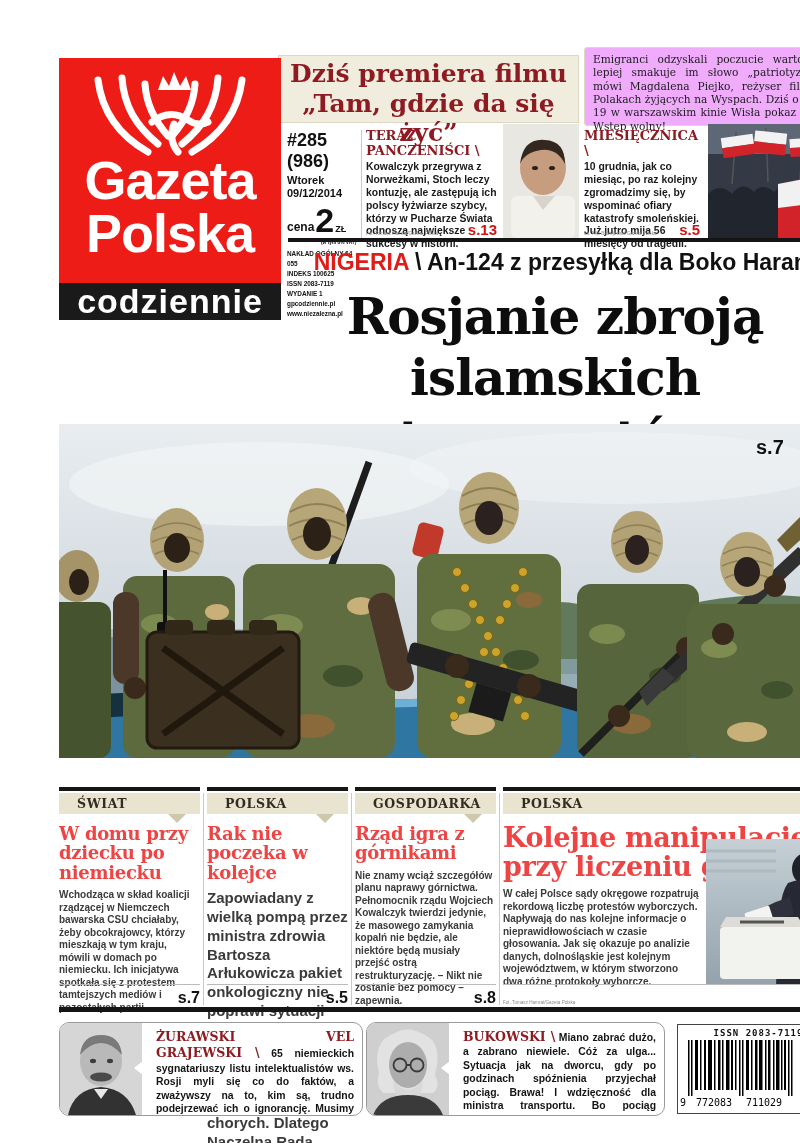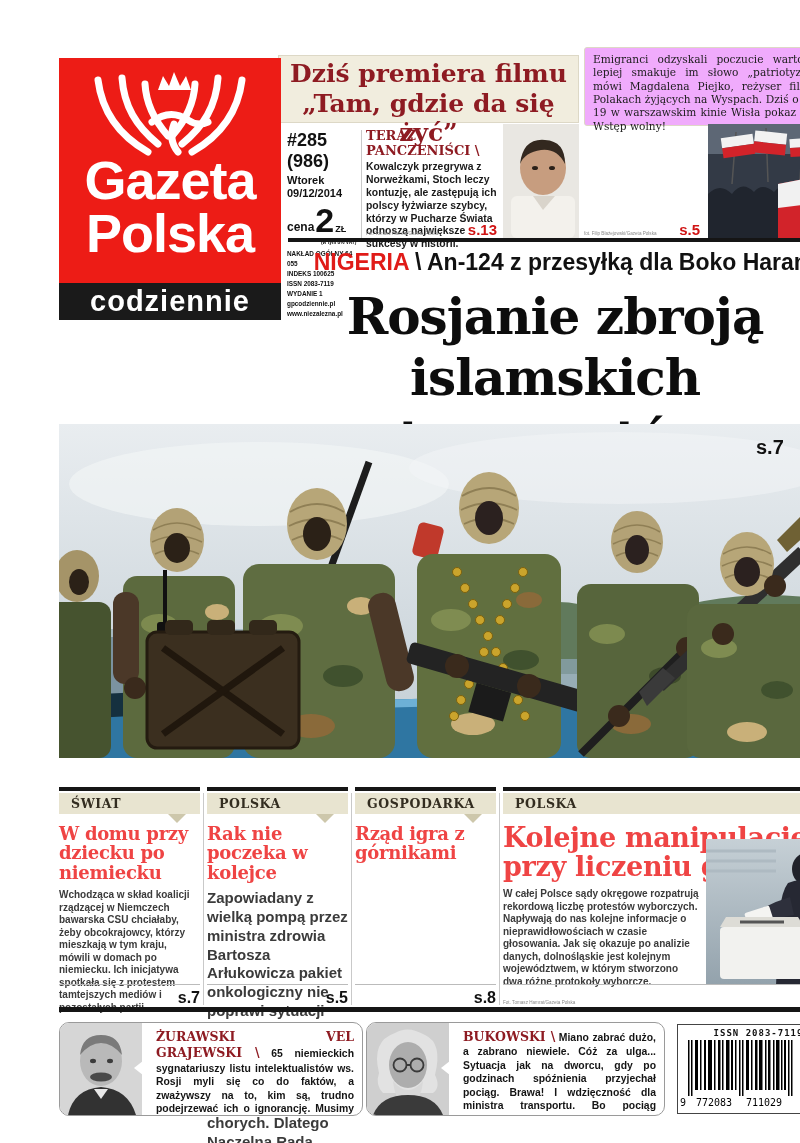--- a/index.html
+++ b/index.html
@@ -13,21 +13,21 @@
       font-size:25px;line-height:1.18;padding-top:3px;box-sizing:border-box;}
   .emigranci{left:540px;top:47px;width:256px;height:79px;background:#f0abfc;border:1px solid #ddd8c6;
       border-radius:3px 14px 3px 3px;box-sizing:border-box;padding:5px 8px;
       font-family:"DejaVu Serif",serif;font-size:10.6px;line-height:1.26;text-align:justify;color:#1c1c1c;}
   .emigranci .pageref{color:#c01818;font-weight:700;font-size:14px;float:right;font-family:"Liberation Sans",sans-serif;}
 
   
   .logo{left:15px;top:58px;width:222px;height:262px;}
   .logo-red{position:absolute;left:0;top:0;width:222px;height:225px;background:#ed1c16;}
   .logo-black{position:absolute;left:0;top:225px;width:222px;height:37px;background:#1a1a1a;
-      color:#fff;text-align:center;font-weight:700;font-size:29px;line-height:36px;letter-spacing:1px;}
+      color:#fff;text-align:center;font-weight:700;font-size:34px;line-height:36px;letter-spacing:1px;}
   .logo-title{position:absolute;left:0;top:96px;width:222px;text-align:center;color:#fff;
       font-weight:700;font-size:54px;line-height:0.98;letter-spacing:-1px;}
   .eagle{position:absolute;left:11px;top:2px;}
 
   
   .issue{left:243px;top:130px;width:72px;font-weight:700;}
   .issue .num{font-size:18px;margin-bottom:2px;}
   .issue .day,.issue .date{font-size:11px;line-height:1.15;}
   .price{display:flex;align-items:flex-end;margin:8px 0 6px 0;}
   .price .lbl{font-size:12px;text-align:right;}
@@ -60,21 +60,21 @@
       font-family:"DejaVu Serif",serif;font-weight:700;font-size:50px;line-height:1.22;letter-spacing:-1px;}
   .lead-pageref{left:712px;top:436px;font-weight:700;font-size:20px;color:#111;z-index:5;}
   .lead-photo{left:15px;top:424px;width:781px;height:334px;}
   .photo-credit{left:15px;top:758px;width:781px;height:18px;background:#161616;color:#e8e8e8;
       font-size:9px;line-height:18px;padding-left:8px;box-sizing:border-box;}
 
   
   .colrule{top:787px;height:4px;background:#161616;}
   .vline{width:1px;background:#c9c9c9;}
   .col{top:793px;height:214px;}
-  .col-label{position:relative;background:#e8e4d0;height:21px;line-height:21px;padding-left:12px;
+  .col-label{position:relative;background:#e8e4d0;height:21px;line-height:21px;padding-left:18px;
       font-family:"DejaVu Serif",serif;font-weight:700;font-size:12.5px;letter-spacing:0.6px;color:#332d20;}
   .notch{position:absolute;right:14px;top:21px;width:0;height:0;
       border-left:9px solid transparent;border-right:9px solid transparent;border-top:9px solid #cdc7ab;}
   .col-title{font-family:"DejaVu Serif",serif;font-weight:700;font-size:18px;line-height:1.08;
       letter-spacing:-0.3px;color:#ef4444;margin:10px 0 7px 0;}
   .col-title.big{font-size:27px;line-height:1.06;}
   .col-body{font-weight:700;font-size:10px;line-height:1.25;color:#3b3b3b;}
   .col-pageref{position:absolute;right:0;bottom:0;font-weight:700;font-size:16px;color:#111;}
   .col-footrule{position:absolute;left:0;right:0;bottom:22px;height:1px;background:#bbb;}
   .col-credit{position:absolute;left:0;bottom:2px;font-size:4.6px;color:#8a8a8a;}
@@ -170,20 +170,24 @@
       <ellipse cx="40" cy="44" rx="23" ry="27" fill="#c79d7f"></ellipse>
       <path d="M17,40 Q20,14 42,16 Q62,17 62,40 Q54,24 38,26 Q22,28 17,40 Z" fill="#33281f"></path>
       <ellipse cx="32" cy="44" rx="3" ry="2" fill="#2a2019"></ellipse>
       <ellipse cx="49" cy="44" rx="3" ry="2" fill="#2a2019"></ellipse>
       <rect x="8" y="72" width="64" height="42" rx="6" fill="#f3f1ec"></rect>
       <path d="M30,72 L40,86 L52,72 Z" fill="#d9d4cb"></path>
     </svg>
   </div>
 
   <div class="abs teaser t2">
+    <div class="txt">
+      <div class="kick">MIESIĘCZNICA \</div>
+      <div class="body">10 grudnia, jak co miesiąc, po raz kolejny zgromadzimy się, by wspominać ofiary katastrofy smoleńskiej. Już jutro mija 56 miesięcy od tragedii.</div>
+    </div>
     <div class="credit">fot. Filip Błażejowski/Gazeta Polska</div>
     <div class="pageref">s.5</div>
     <svg class="photo" width="133" height="114" viewBox="0 0 133 114">
       <rect width="133" height="114" fill="#333a46"></rect>
       <rect x="0" y="0" width="133" height="30" fill="#5d6775"></rect>
       <g stroke="#555" stroke-width="1.5">
         <line x1="28" y1="8" x2="24" y2="60"></line>
           <line x1="58" y1="4" x2="60" y2="58"></line>
           <line x1="95" y1="10" x2="92" y2="56"></line>
       </g>
@@ -389,20 +393,21 @@
     <div class="col-footrule"></div>
     <div class="col-pageref">s.5</div>
   </div>
 
   <div class="abs col" style="left:311px;width:141px;">
     <div class="col-label">
       <span>GOSPODARKA</span>
       <span class="notch"></span>
     </div>
     <div class="col-title">Rząd igra z górnikami</div>
+    <div class="col-body">Nie znamy wciąż szczegółów planu naprawy górnictwa. Pełnomocnik rządu Wojciech Kowalczyk twierdzi jedynie, że masowego zamykania kopalń nie będzie, ale niektóre będą musiały przejść ostrą restrukturyzację. – Nikt nie zostanie bez pomocy – zapewnia.</div>
     <div class="col-footrule"></div>
     <div class="col-pageref">s.8</div>
   </div>
 
   <div class="abs col" style="left:459px;width:337px;">
     <div class="col-label" style="width:330px;box-sizing:border-box;">
       <span>POLSKA</span>
       <span class="notch"></span>
     </div>
     <div class="col-title big">Kolejne manipulacje przy liczeniu głosów</div>

